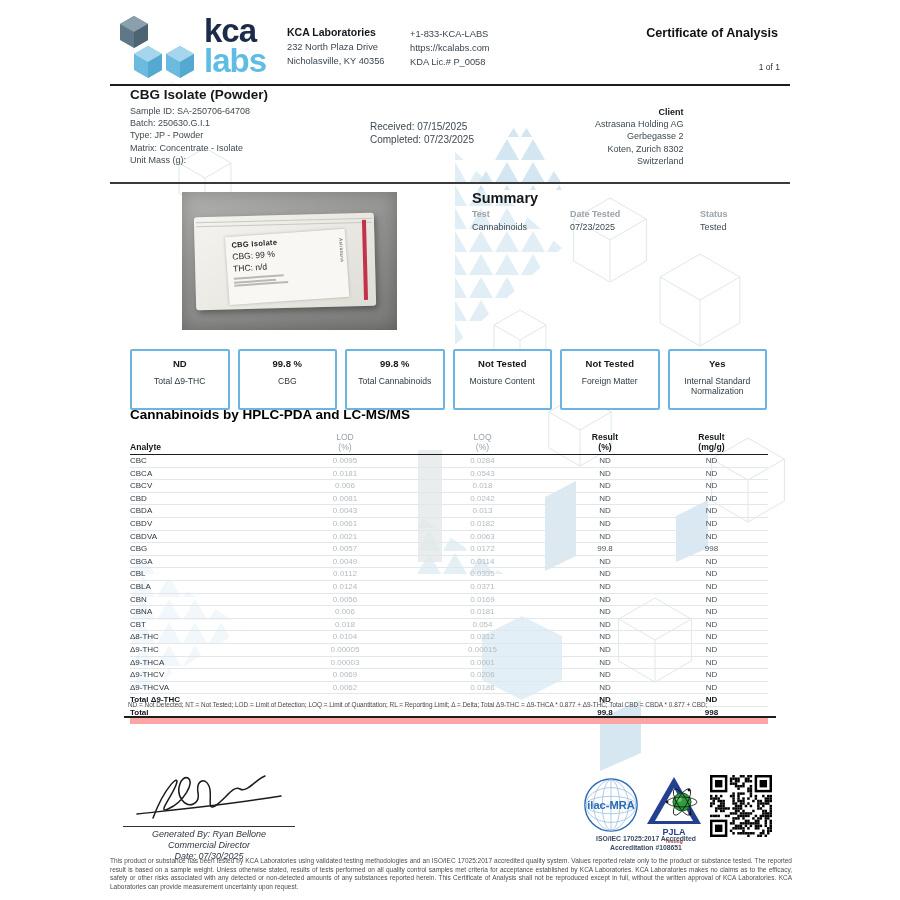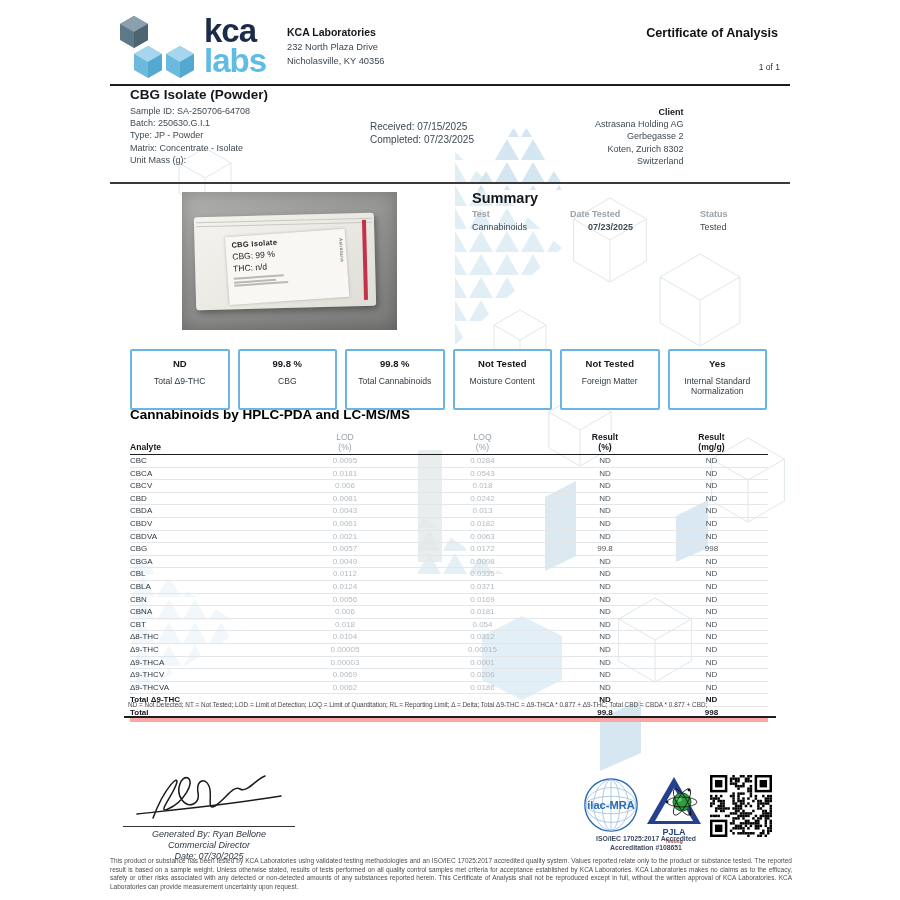--- a/index.html
+++ b/index.html
@@ -58,21 +58,21 @@
   .thead{display:flex;align-items:flex-end;height:24px;border-bottom:1.5px solid #1d1d1d;padding-bottom:2px;}
   .hc{line-height:9.5px;font-size:8.6px;}
   .hc .h2{display:block;}
   .h-analyte{width:150px;text-align:left;font-weight:bold;color:#14181c;}
   .h-gray{color:#9aa4ab;text-align:center;}
   .h-dark{font-weight:bold;color:#14181c;text-align:center;}
   .w-lod{width:130px;} .w-loq{width:145px;} .w-rp{width:100px;} .w-rm{width:113px;}
   .trow{display:flex;height:11.6px;line-height:11.6px;font-size:8px;border-bottom:1px solid #e3e7ea;}
   .trow.bold{font-weight:bold;color:#14181c;}
   .trow.bold .tc{color:#14181c;}
-  .trow:last-child{border-bottom:4px solid #fca5a5;}
+  .trow:last-child{border-bottom:6px solid #fca5a5;}
   .tc{display:block;}
   .tc.analyte{width:150px;color:#2e3740;}
   .tc.lod{width:130px;text-align:center;color:#b4bcc2;}
   .tc.loq{width:145px;text-align:center;color:#b4bcc2;}
   .tc.rpct{width:100px;text-align:center;color:#4a545c;}
   .tc.rmg{width:113px;text-align:center;color:#4a545c;}
   .footnote{position:absolute;left:128px;top:701px;width:648px;font-size:6.4px;color:#4b4b4b;}
   
   .sig{position:absolute;top:768px;text-align:center;font-style:italic;}
   .sig svg{display:block;margin:0 auto;}
@@ -135,20 +135,25 @@
   <div class="logo-word">
     <div class="logo-kca">kca</div>
     <div class="logo-labs">labs</div>
   </div>
 
   <div class="labname">
     <b>KCA Laboratories</b><br>
     <span>232 North Plaza Drive</span><br>
     <span>Nicholasville, KY 40356</span>
   </div>
+  <div class="labcontact">
+    <span>+1-833-KCA-LABS</span><br>
+    <span>https://kcalabs.com</span><br>
+    <span>KDA Lic.# P_0058</span>
+  </div>
   <div class="doctitle">Certificate of Analysis</div>
   <div class="pageno">1 of 1</div>
 
   <div class="rule" style="left:110px;top:84px;width:680px;height:2px;"></div>
 
   <div class="prodtitle">CBG Isolate (Powder)</div>
   <div class="sampleinfo">
     <div>Sample ID: SA-250706-64708</div>
     <div>Batch: 250630.G.I.1</div>
     <div>Type: JP - Powder</div>
@@ -185,21 +190,21 @@
         <div class="bl-brand">Astrasana</div>
       </div>
     </div>
   </div>
 
   <div class="summary-title">Summary</div>
   <div class="sum-head" style="left:472px;">Test</div>
   <div class="sum-head" style="left:570px;">Date Tested</div>
   <div class="sum-head" style="left:700px;">Status</div>
   <div class="sum-val" style="left:472px;">Cannabinoids</div>
-  <div class="sum-val" style="left:588px;font-weight:bold;">07/23/2025</div>
+  <div class="sum-val" style="left:570px;">07/23/2025</div>
   <div class="sum-val" style="left:700px;">Tested</div>
 
   <div class="boxes">
       <div class="rbox">
         <span class="v">ND</span>
         <span class="l">Total Δ9-THC</span>
       </div>
       <div class="rbox">
         <span class="v">99.8 %</span>
         <span class="l">CBG</span>
@@ -284,21 +289,21 @@
         <div class="trow">
           <span class="tc analyte">CBG</span>
           <span class="tc lod">0.0057</span>
           <span class="tc loq">0.0172</span>
           <span class="tc rpct">99.8</span>
           <span class="tc rmg">998</span>
         </div>
         <div class="trow">
           <span class="tc analyte">CBGA</span>
           <span class="tc lod">0.0049</span>
-          <span class="tc loq">0.0098</span>
+          <span class="tc loq">0.0114</span>
           <span class="tc rpct">ND</span>
           <span class="tc rmg">ND</span>
         </div>
         <div class="trow">
           <span class="tc analyte">CBL</span>
           <span class="tc lod">0.0112</span>
           <span class="tc loq">0.0335</span>
           <span class="tc rpct">ND</span>
           <span class="tc rmg">ND</span>
         </div>

